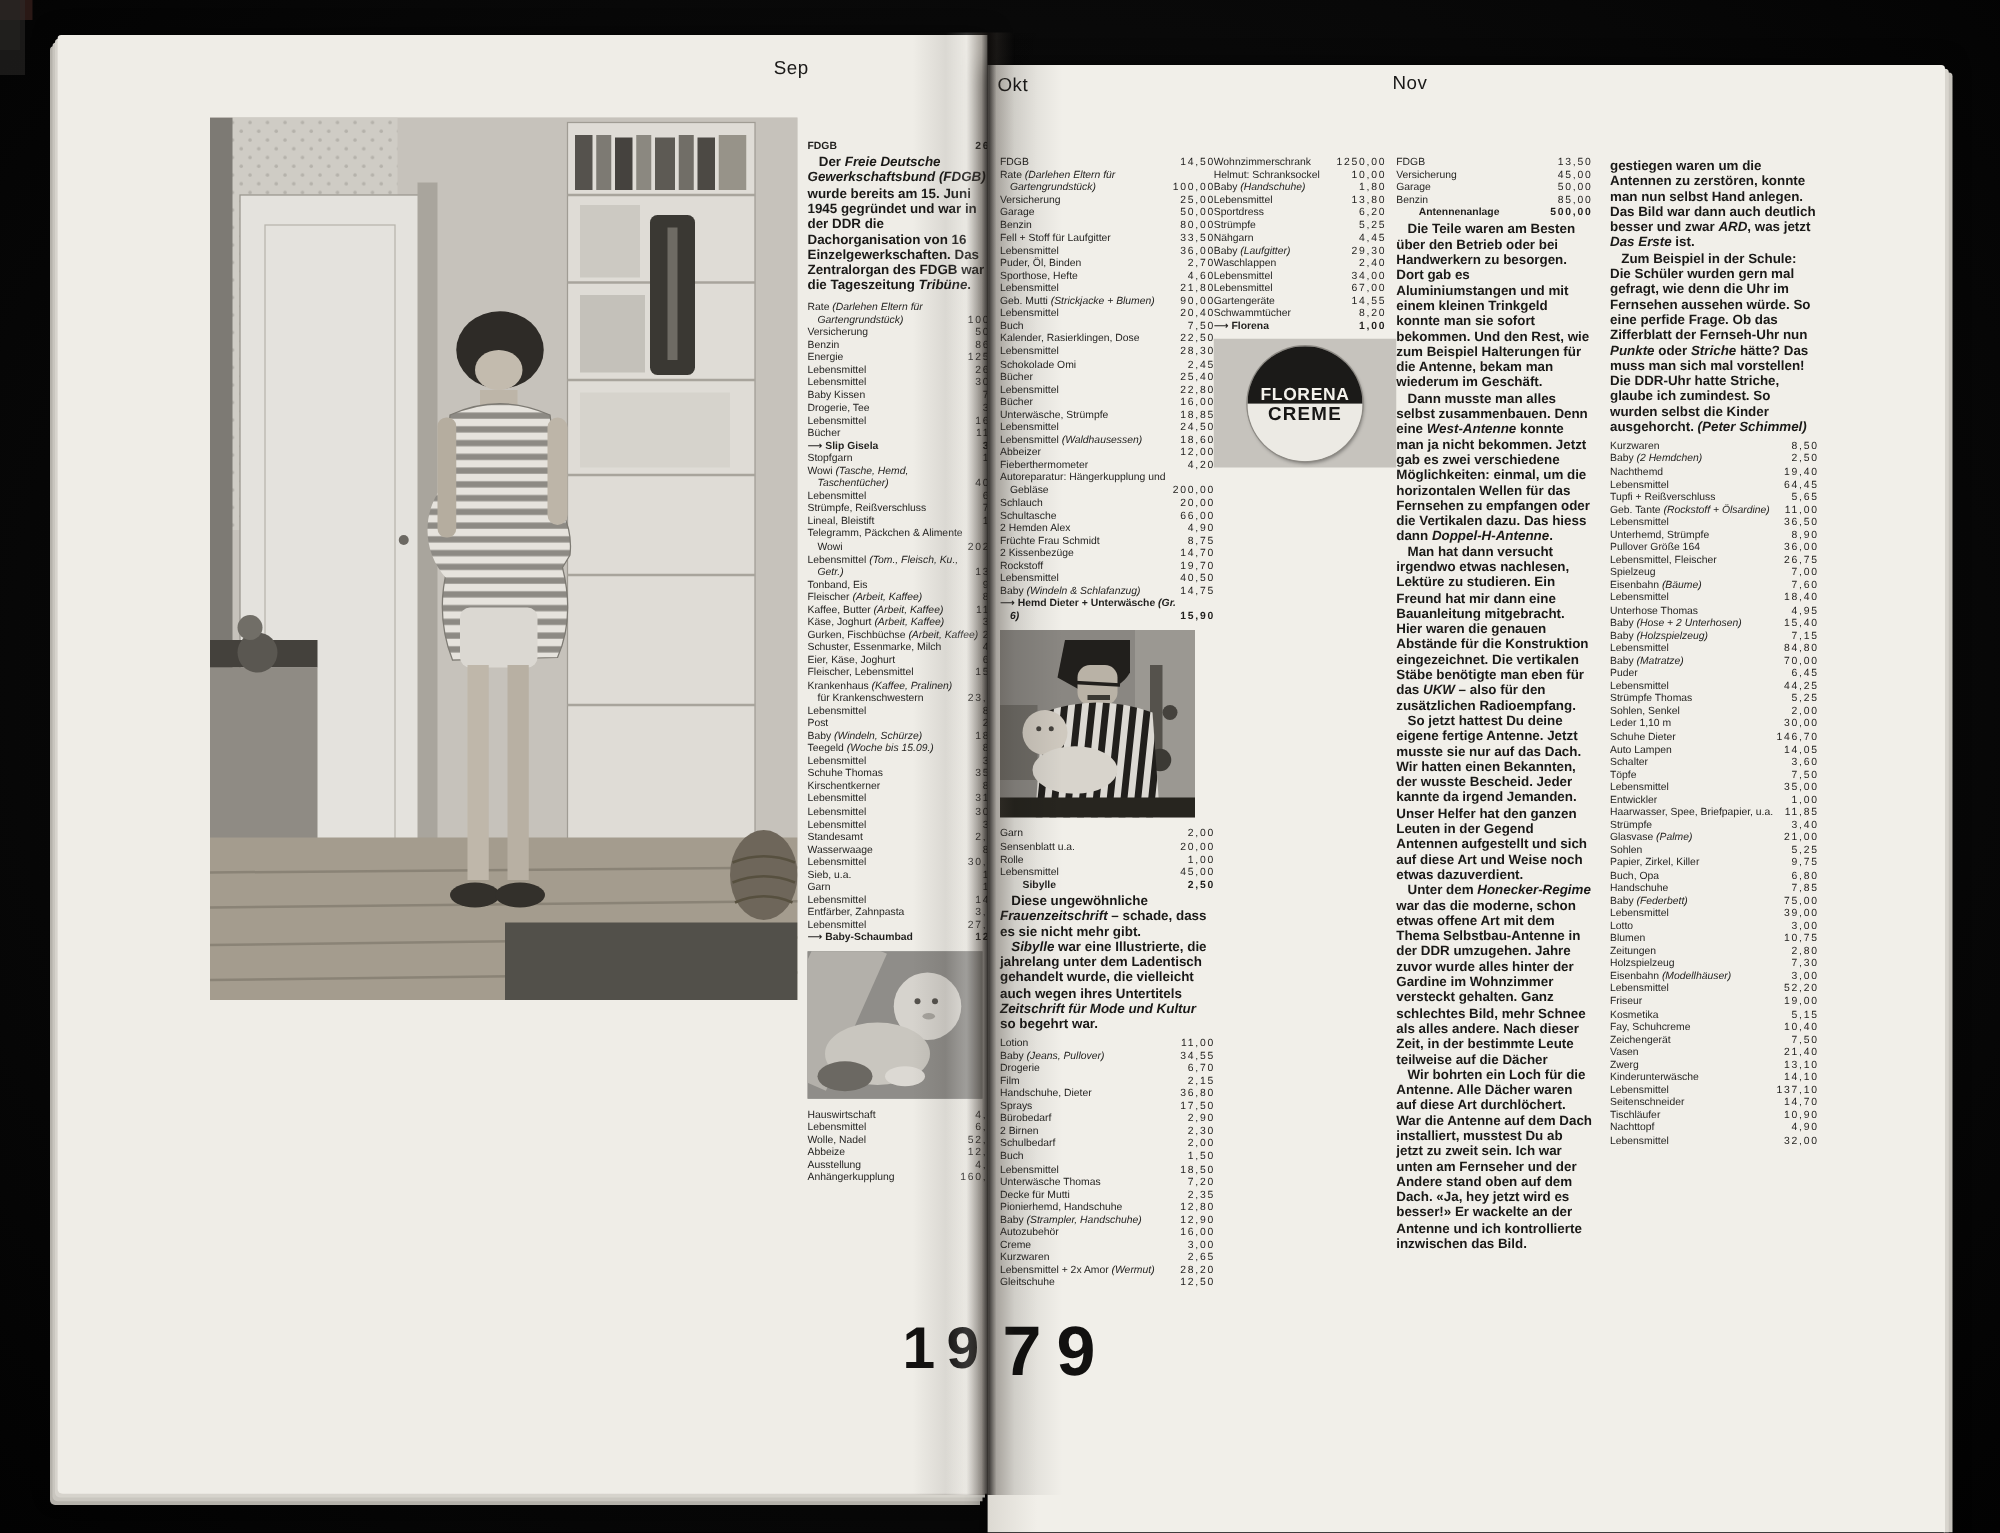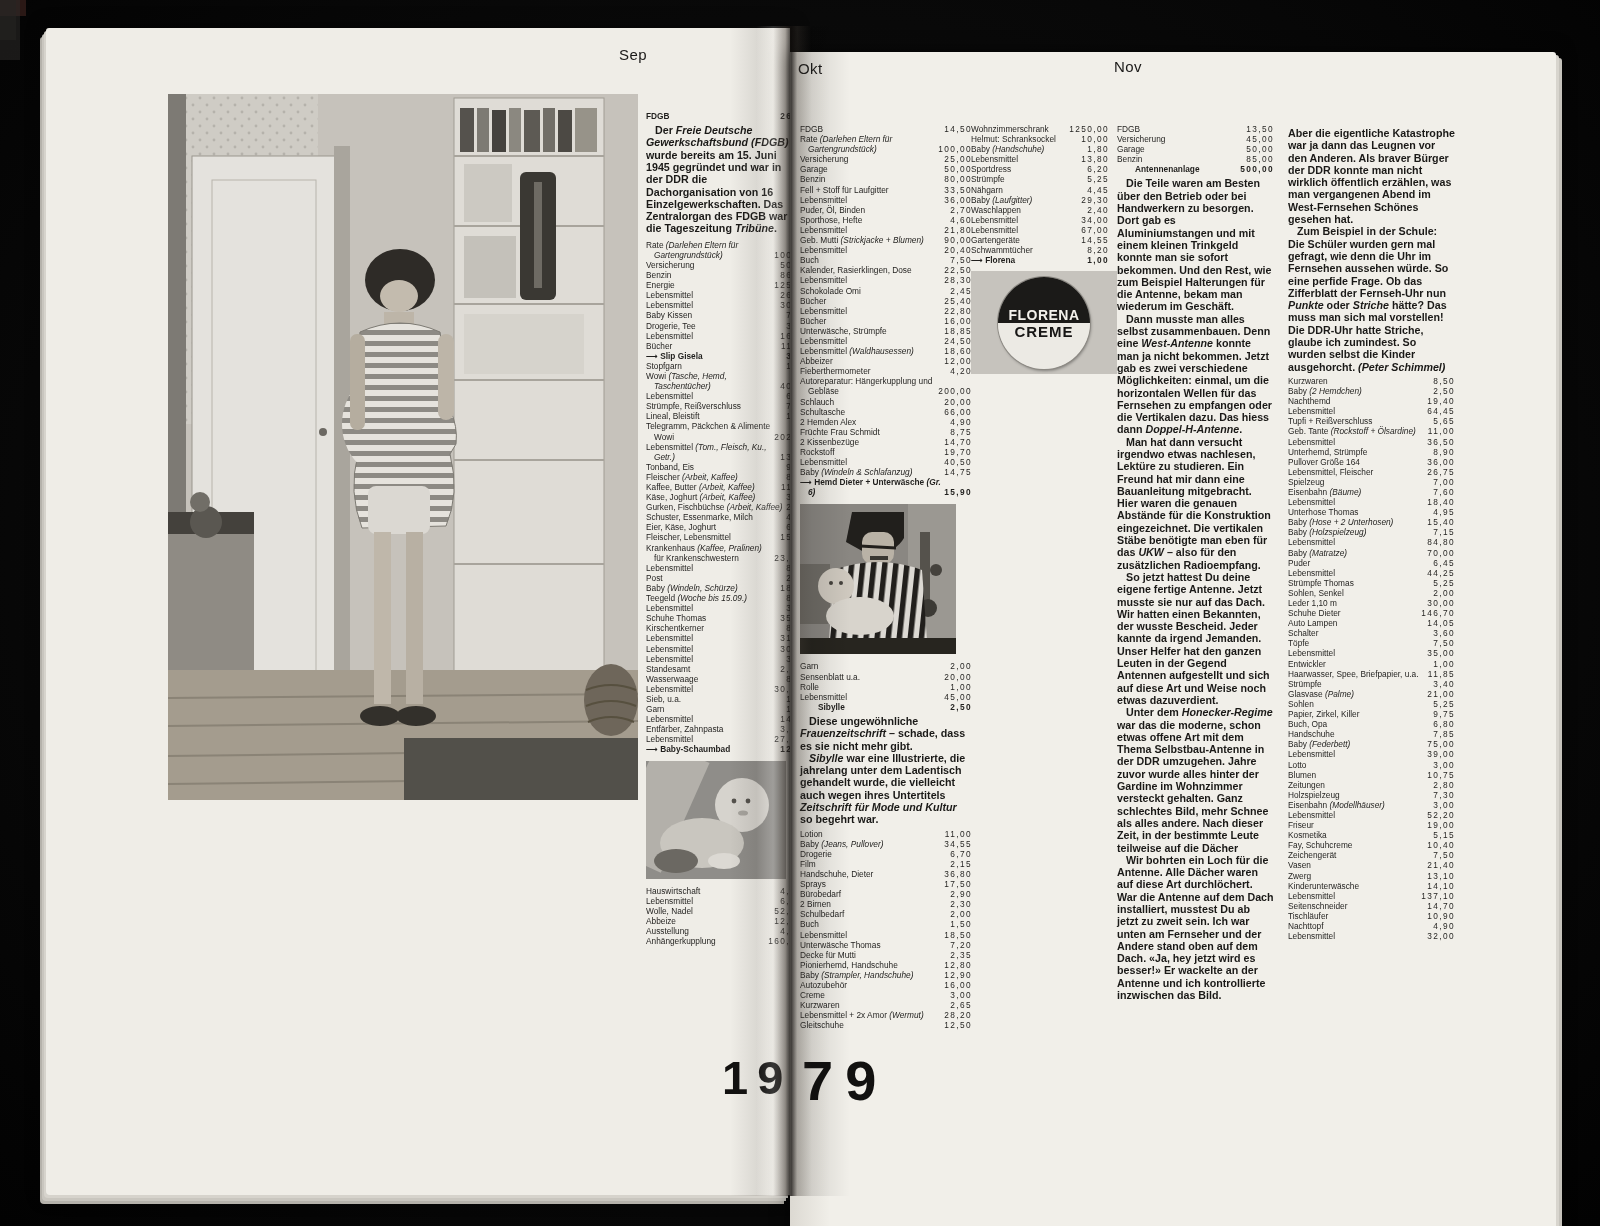--- a/index.html
+++ b/index.html
@@ -776,21 +776,21 @@
           <p>Dann musste man alles selbst zusammenbauen. Denn eine <i>West-Antenne</i> konnte man ja nicht bekommen. Jetzt gab es zwei verschiedene Möglichkeiten: einmal, um die horizontalen Wellen für das Fernsehen zu empfangen oder die Vertikalen dazu. Das hiess dann <i>Doppel-H-Antenne</i>.</p>
           <p>Man hat dann versucht irgendwo etwas nachlesen, Lektüre zu studieren. Ein Freund hat mir dann eine Bauanleitung mitgebracht. Hier waren die genauen Abstände für die Konstruktion eingezeichnet. Die vertikalen Stäbe benötigte man eben für das <i>UKW</i> – also für den zusätzlichen Radioempfang.</p>
           <p>So jetzt hattest Du deine eigene fertige Antenne. Jetzt musste sie nur auf das Dach. Wir hatten einen Bekannten, der wusste Bescheid. Jeder kannte da irgend Jemanden. Unser Helfer hat den ganzen Leuten in der Gegend Antennen aufgestellt und sich auf diese Art und Weise noch etwas dazuverdient.</p>
           <p>Unter dem <i>Honecker-Regime</i> war das die moderne, schon etwas offene Art mit dem Thema Selbstbau-Antenne in der DDR umzugehen. Jahre zuvor wurde alles hinter der Gardine im Wohnzimmer versteckt gehalten. Ganz schlechtes Bild, mehr Schnee als alles andere. Nach dieser Zeit, in der bestimmte Leute teilweise auf die Dächer</p>
           <p>Wir bohrten ein Loch für die Antenne. Alle Dächer waren auf diese Art durchlöchert. War die Antenne auf dem Dach installiert, musstest Du ab jetzt zu zweit sein. Ich war unten am Fernseher und der Andere stand oben auf dem Dach. «Ja, hey jetzt wird es besser!» Er wackelte an der Antenne und ich kontrollierte inzwischen das Bild.</p>
         </div>
     </div>
 
     <div class="rcol c4">
       <div class="paras cont">
-          <p>Aber die eigentliche Katastrophe war ja dann das Leugnen vor den Anderen. Als braver Bürger der DDR konnte man nicht wirklich öffentlich erzählen, was man vergangenen Abend im West-Fernsehen Schönes gesehen hat.</p>
+          <p>gestiegen waren um die Antennen zu zerstören, konnte man nun selbst Hand anlegen. Das Bild war dann auch deutlich besser und zwar <i>ARD</i>, was jetzt <i>Das Erste</i> ist.</p>
           <p>Zum Beispiel in der Schule: Die Schüler wurden gern mal gefragt, wie denn die Uhr im Fernsehen aussehen würde. So eine perfide Frage. Ob das Zifferblatt der Fernseh-Uhr nun <i>Punkte</i> oder <i>Striche</i> hätte? Das muss man sich mal vorstellen! Die DDR-Uhr hatte Striche, glaube ich zumindest. So wurden selbst die Kinder ausgehorcht. <i>(Peter Schimmel)</i></p>
         </div>
       <div class="xlist">
           <div class="xrow">
             <span class="xl">Kurzwaren</span>
             <span class="xv">8,50</span>
           </div>
           <div class="xrow">
             <span class="xl">Baby <i>(2 Hemdchen)</i></span>
             <span class="xv">2,50</span>

